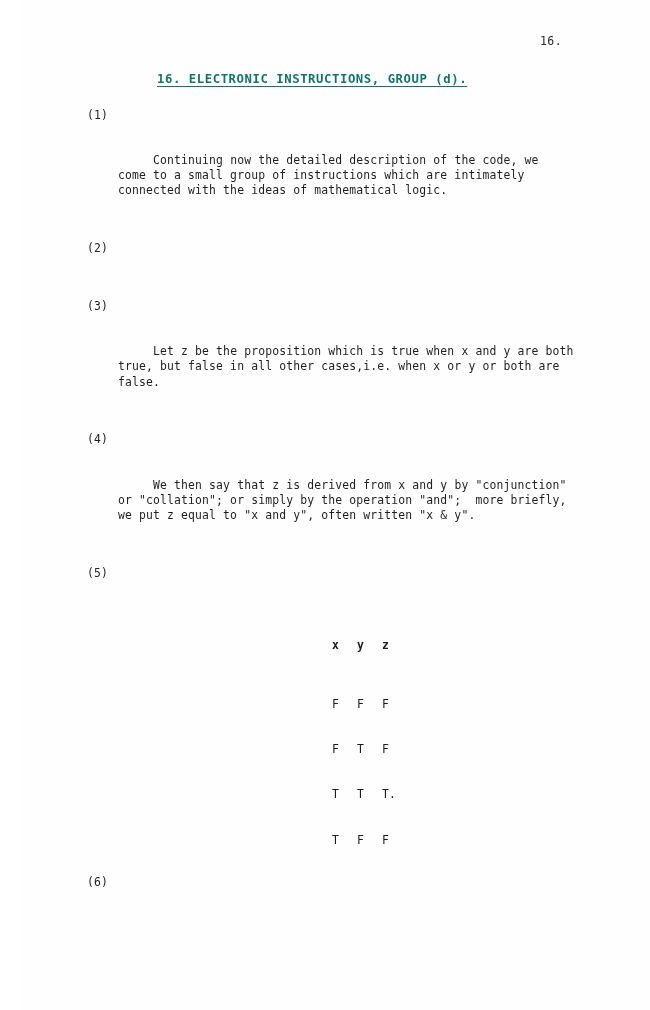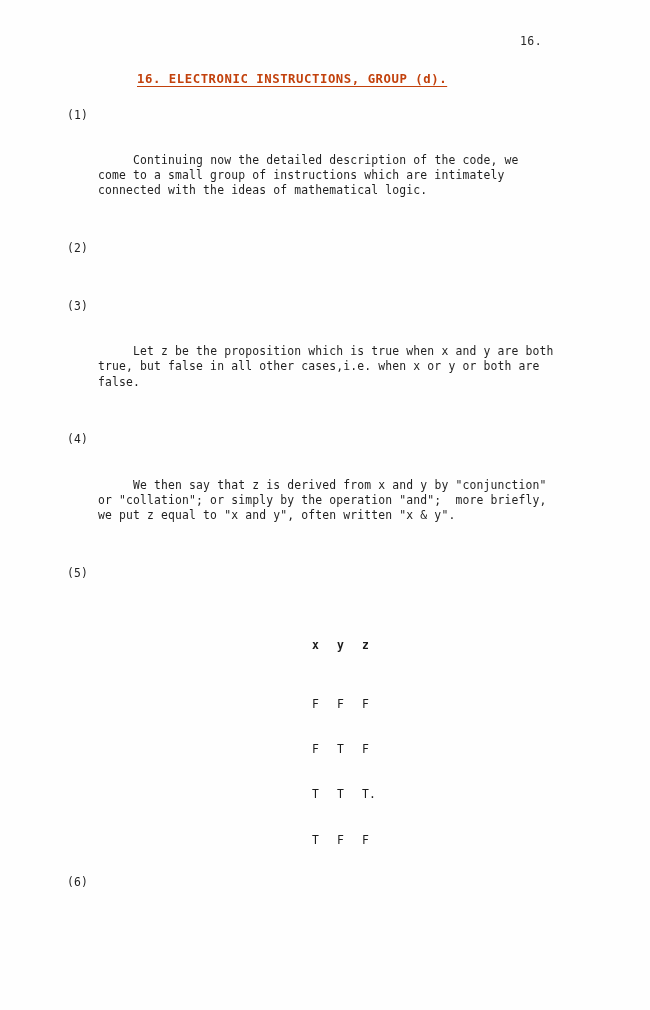--- a/index.html
+++ b/index.html
@@ -12,20 +12,21 @@
     height: 1010px;
     position: relative;
     font-family: "DejaVu Sans Mono", "Liberation Mono", monospace;
     color: #1c1c1c;
     overflow: hidden;
   }
   .page {
     position: absolute;
     inset: 0;
     background: #fefefe;
+    margin-left: 20px;
   }
 
   
   .page-number {
     position: absolute;
     top: 34px;
     left: 0;
     width: 650px;
     text-align: right;
     padding-right: 108px;
@@ -38,21 +39,21 @@
   
   .heading {
     position: absolute;
     top: 72px;
     left: 137px;
     font-size: 12.3px;
     letter-spacing: 0.55px;
     font-weight: 700;
     text-decoration: underline;
     text-underline-offset: 2.5px;
-    color: #c2410c;
+    color: #0f766e;
     white-space: nowrap;
   }
 
   
   .body-block {
     position: absolute;
     top: 108px;
     left: 0;
     width: 650px;
   }

